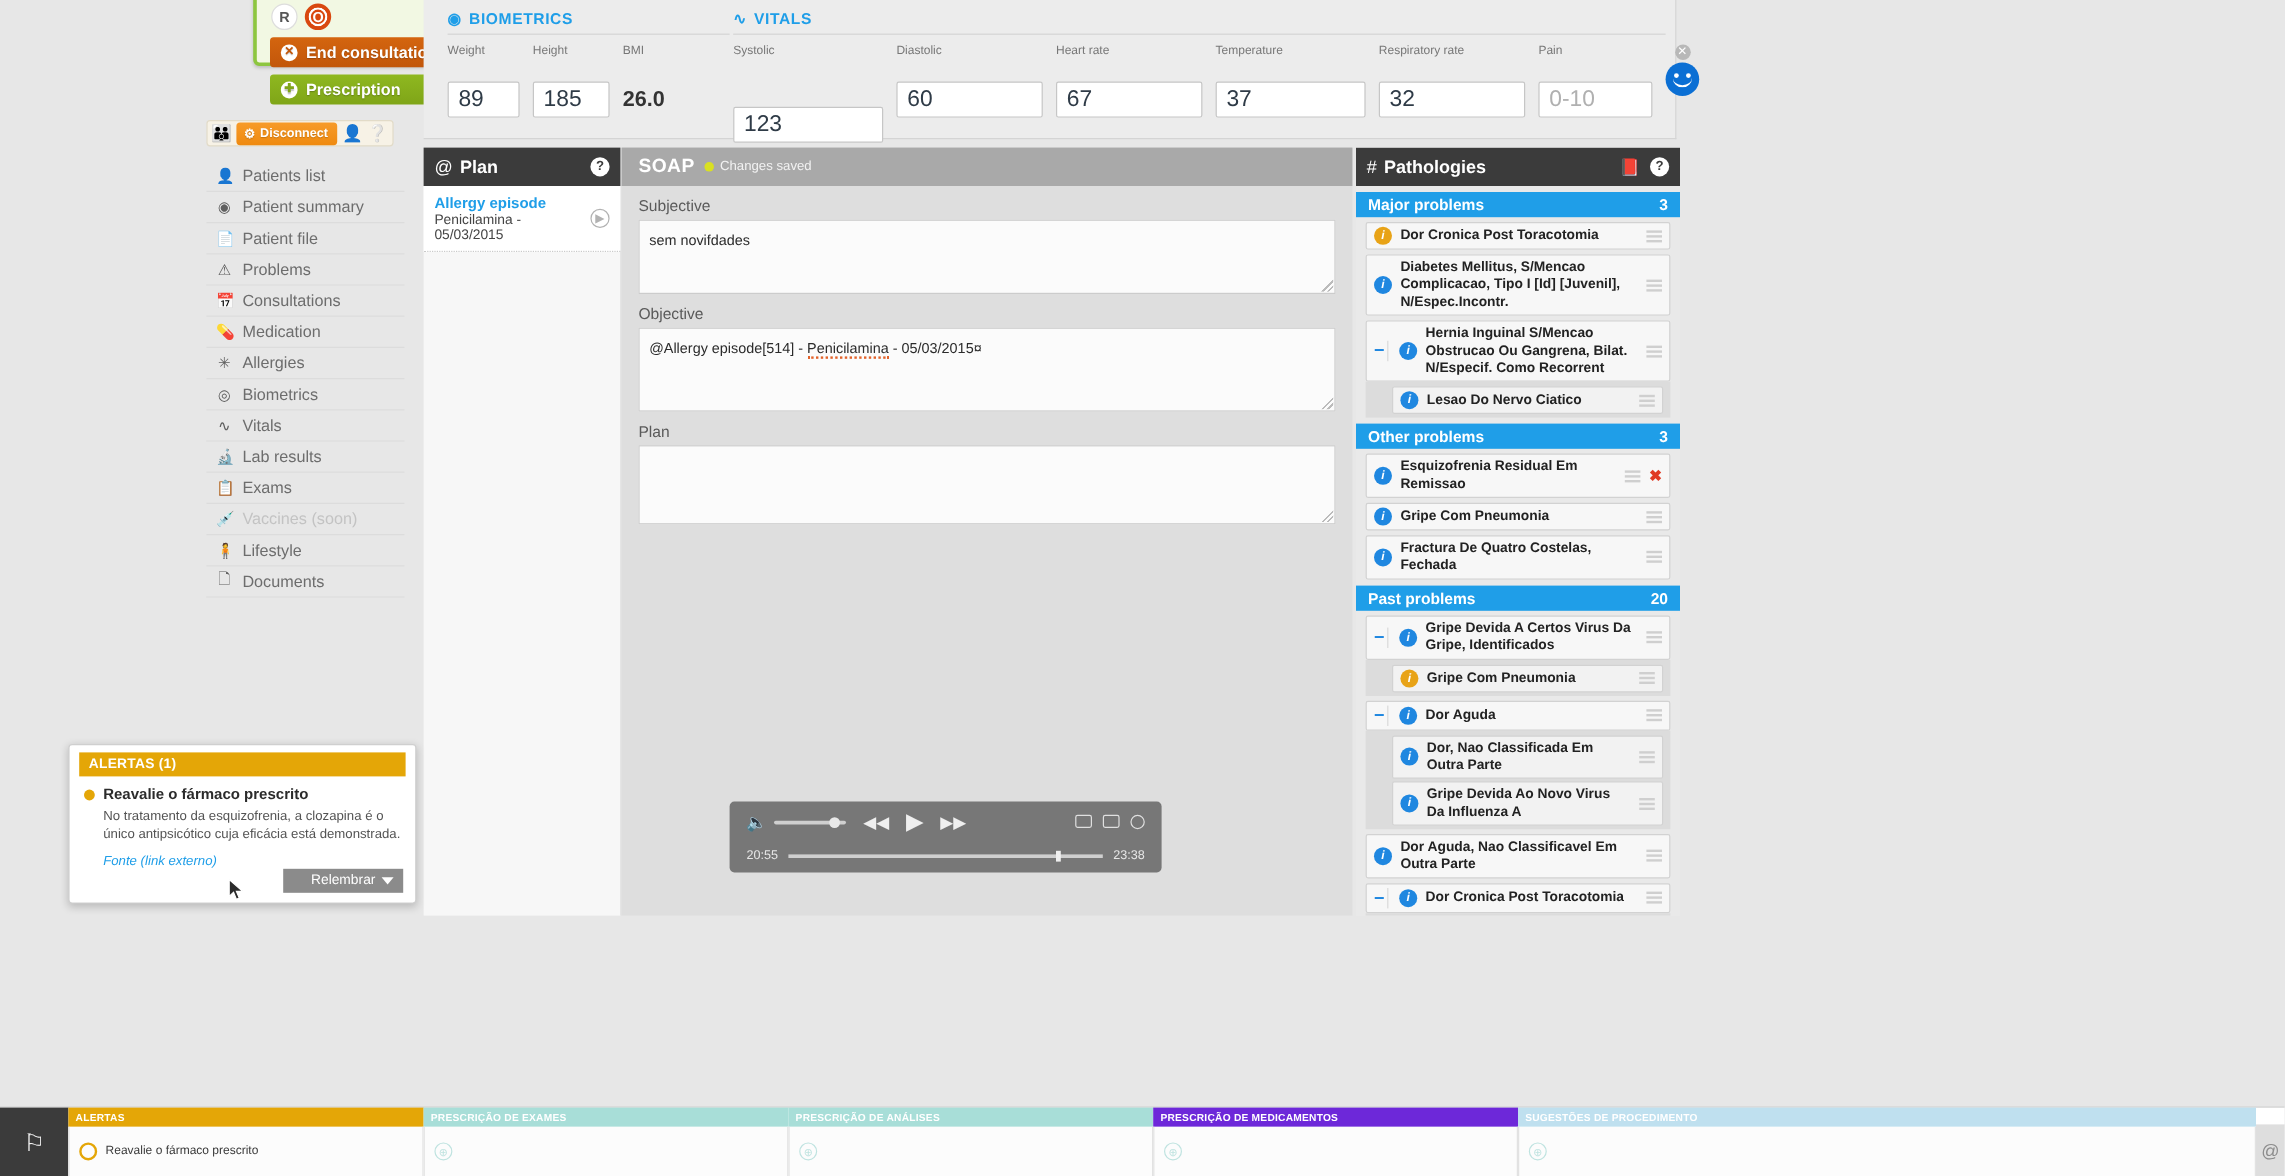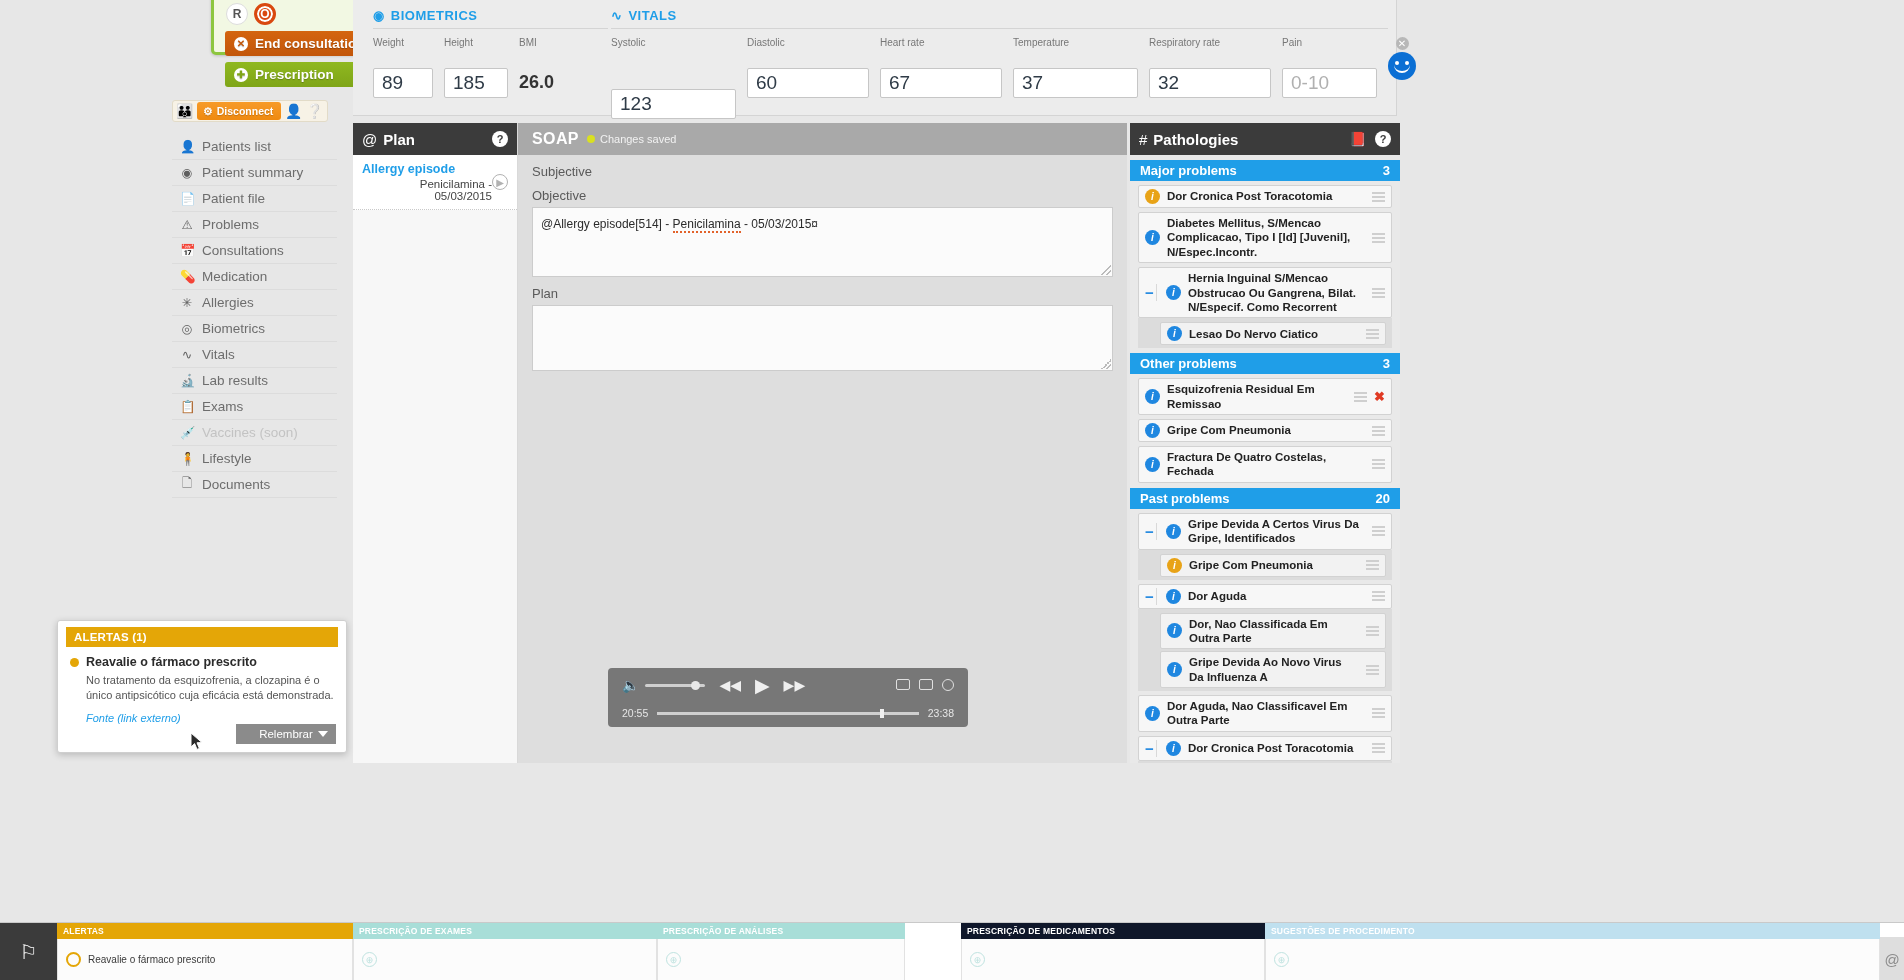--- a/index.html
+++ b/index.html
@@ -158,21 +158,21 @@
   .q-ico {
     width: 16px; height: 16px; border-radius: 50%; background: #fff; color: #3b3b3b;
     font-size: 11px; font-weight: bold; display: flex; align-items: center;
     justify-content: center; cursor: pointer;
   }
   .item-row {
     background: #fff; border-bottom: 1px dotted #c9c9c9; padding: 7px 9px;
     display: flex; justify-content: space-between; align-items: center; cursor: pointer;
   }
   .item-title { color: #1f9ee8; font-weight: bold; font-size: 12.5px; }
-  .item-sub { color: #444; font-size: 11.5px; margin-top: 2px; text-align: right; }
+  .item-sub { color: #444; font-size: 11.5px; margin-top: 2px; }
   .arrow-circ {
     width: 16px; height: 16px; border-radius: 50%; border: 1.5px solid #b2b2b2;
     color: #b2b2b2; font-size: 10px; display: flex; align-items: center;
     justify-content: center; flex: 0 0 16px;
   }
 
   
   #soap-panel {
     position: absolute; left: 518px; top: 123px; width: 609px; height: 640px;
     background: #dedede;
@@ -470,20 +470,24 @@
     <div class="soap-head">
       <span class="t">SOAP</span>
       <span class="saved">
         <span class="dot-yellow"></span>
         <span>Changes saved</span>
       </span>
     </div>
     <div id="soap-fields">
         <div class="soap-field">
           <div class="soap-label">Subjective</div>
+          <div class="soap-box" style="height: 62px;">
+            <div>sem novifdades</div>
+            <span class="grip"></span>
+          </div>
         </div>
         <div class="soap-field">
           <div class="soap-label">Objective</div>
           <div class="soap-box" style="height: 70px;">
             <div>@Allergy episode[514] - <span class="spell">Penicilamina</span> - 05/03/2015¤</div>
             <span class="grip"></span>
           </div>
         </div>
         <div class="soap-field">
           <div class="soap-label">Plan</div>
@@ -645,31 +649,31 @@
         </div>
         <div class="bb-col" style="left: 353px; width: 304px;">
           <div class="bb-col-head" style="background: rgb(168, 222, 216);">PRESCRIÇÃO DE EXAMES</div>
           <div class="bb-col-body">
             <div class="bb-item">
               <span class="ring-teal">⊕</span>
               <span></span>
             </div>
           </div>
         </div>
-        <div class="bb-col" style="left: 657px; width: 248px;">
+        <div class="bb-col" style="left: 657px; width: 304px;">
           <div class="bb-col-head" style="background: rgb(168, 222, 216);">PRESCRIÇÃO DE ANÁLISES</div>
           <div class="bb-col-body">
             <div class="bb-item">
               <span class="ring-teal">⊕</span>
               <span></span>
             </div>
           </div>
         </div>
         <div class="bb-col" style="left: 961px; width: 304px;">
-          <div class="bb-col-head" style="background: #0f172a;">PRESCRIÇÃO DE MEDICAMENTOS</div>
+          <div class="bb-col-head" style="background: #6d28d9;">PRESCRIÇÃO DE MEDICAMENTOS</div>
           <div class="bb-col-body">
             <div class="bb-item">
               <span class="ring-teal">⊕</span>
               <span></span>
             </div>
           </div>
         </div>
         <div class="bb-col" style="left: 1265px; width: 615px;">
           <div class="bb-col-head" style="background: rgb(191, 224, 239);">SUGESTÕES DE PROCEDIMENTO</div>
           <div class="bb-col-body">

